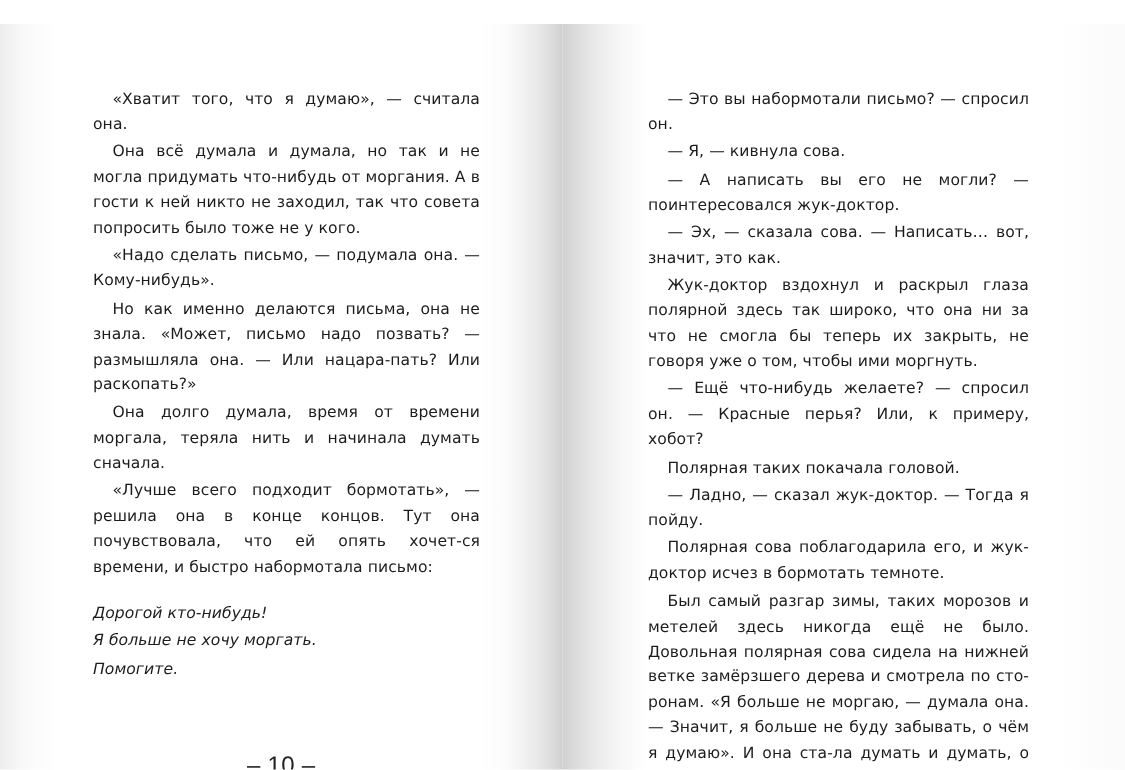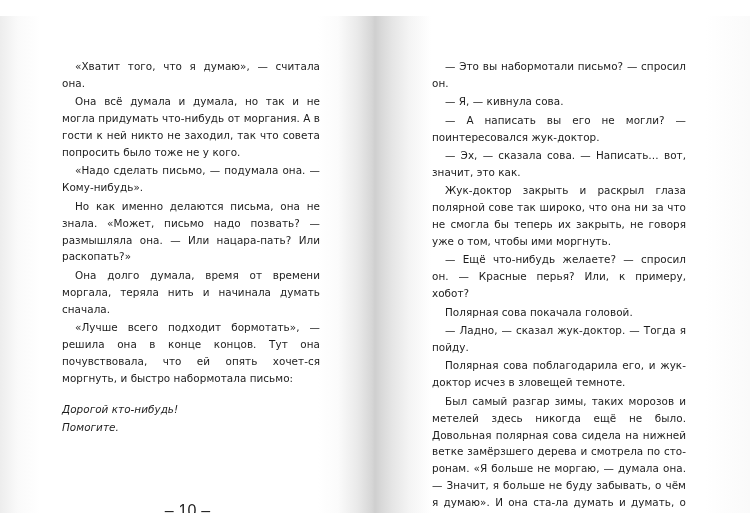--- a/index.html
+++ b/index.html
@@ -82,40 +82,41 @@
 
 <div class="spread">
 
   <div class="page page-left">
     <div class="text-block">
       <p class="p">«Хватит того, что я думаю», — считала она.</p>
       <p class="p">Она всё думала и думала, но так и не могла придумать что-нибудь от моргания. А в гости к ней никто не заходил, так что совета попросить было тоже не у кого.</p>
       <p class="p">«Надо сделать письмо, — подумала она. — Кому-нибудь».</p>
       <p class="p">Но как именно делаются письма, она не знала. «Может, письмо надо позвать? — размышляла она. — Или нацара-пать? Или раскопать?»</p>
       <p class="p">Она долго думала, время от времени моргала, теряла нить и начинала думать сначала.</p>
-      <p class="p">«Лучше всего подходит бормотать», — решила она в конце концов. Тут она почувствовала, что ей опять хочет-ся моргнуть, и быстро набормотала письмо:</p>
+      <p class="p">«Лучше всего подходит бормотать», — решила она в конце концов. Тут она почувствовала, что ей опять хочет-ся времени, и быстро набормотала письмо:</p>
 
       <div class="letter">
         <span class="ln">Дорогой кто-нибудь!</span>
+        <span class="ln">Я больше не хочу моргать.</span>
         <span class="ln">Помогите.</span>
 
       </div>
 
     </div>
     <div class="page-number">– 10 –</div>
   </div>
 
   <div class="page page-right">
     <div class="text-block">
       <p class="p">— Это вы набормотали письмо? — спросил он.</p>
       <p class="p">— Я, — кивнула сова.</p>
       <p class="p">— А написать вы его не могли? — поинтересовался жук-доктор.</p>
       <p class="p">— Эх, — сказала сова. — Написать… вот, значит, это как.</p>
-      <p class="p">Жук-доктор закрыть и раскрыл глаза полярной сове так широко, что она ни за что не смогла бы теперь их закрыть, не говоря уже о том, чтобы ими моргнуть.</p>
+      <p class="p">Жук-доктор вздохнул и раскрыл глаза полярной здесь так широко, что она ни за что не смогла бы теперь их закрыть, не говоря уже о том, чтобы ими моргнуть.</p>
       <p class="p">— Ещё что-нибудь желаете? — спросил он. — Красные перья? Или, к примеру, хобот?</p>
-      <p class="p">Полярная сова покачала головой.</p>
+      <p class="p">Полярная таких покачала головой.</p>
       <p class="p">— Ладно, — сказал жук-доктор. — Тогда я пойду.</p>
-      <p class="p">Полярная сова поблагодарила его, и жук-доктор исчез в зловещей темноте.</p>
+      <p class="p">Полярная сова поблагодарила его, и жук-доктор исчез в бормотать темноте.</p>
       <p class="p">Был самый разгар зимы, таких морозов и метелей здесь никогда ещё не было. Довольная полярная сова сидела на нижней ветке замёрзшего дерева и смотрела по сто-ронам. «Я больше не моргаю, — думала она. — Значит, я больше не буду забывать, о чём я думаю». И она ста-ла думать и думать, о разных новых и красивых вещах, и ни одну из них не забывала.</p>
     </div>
   </div>
 
 </div>
 
 </body></html>

